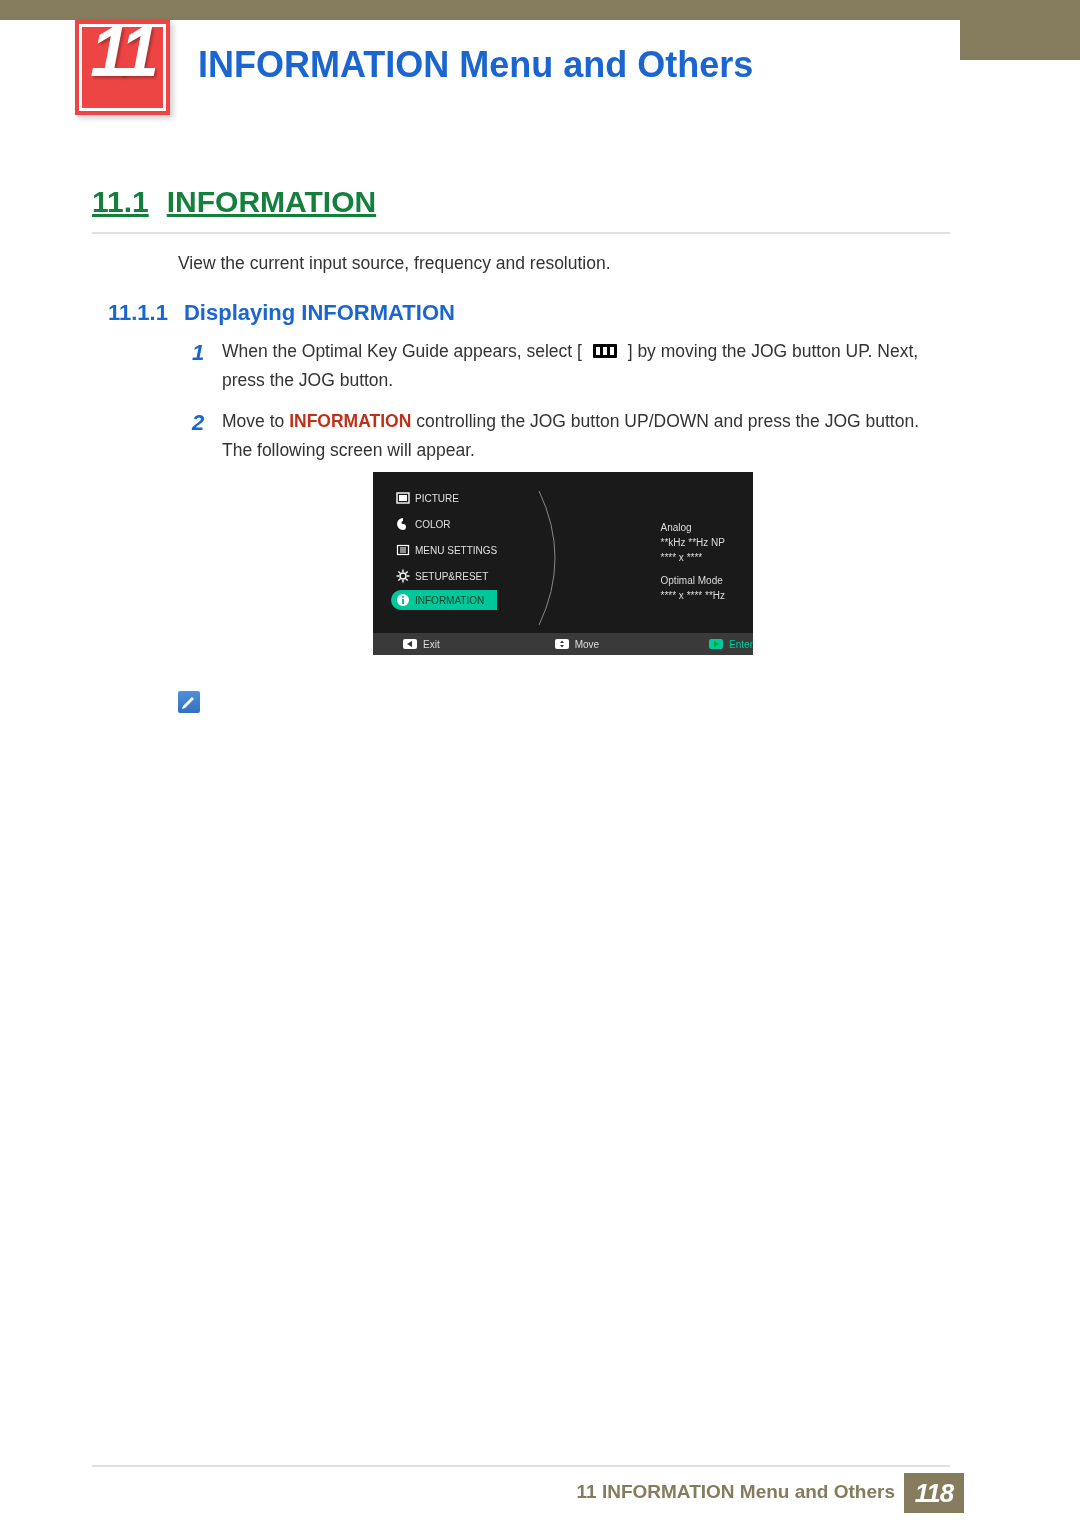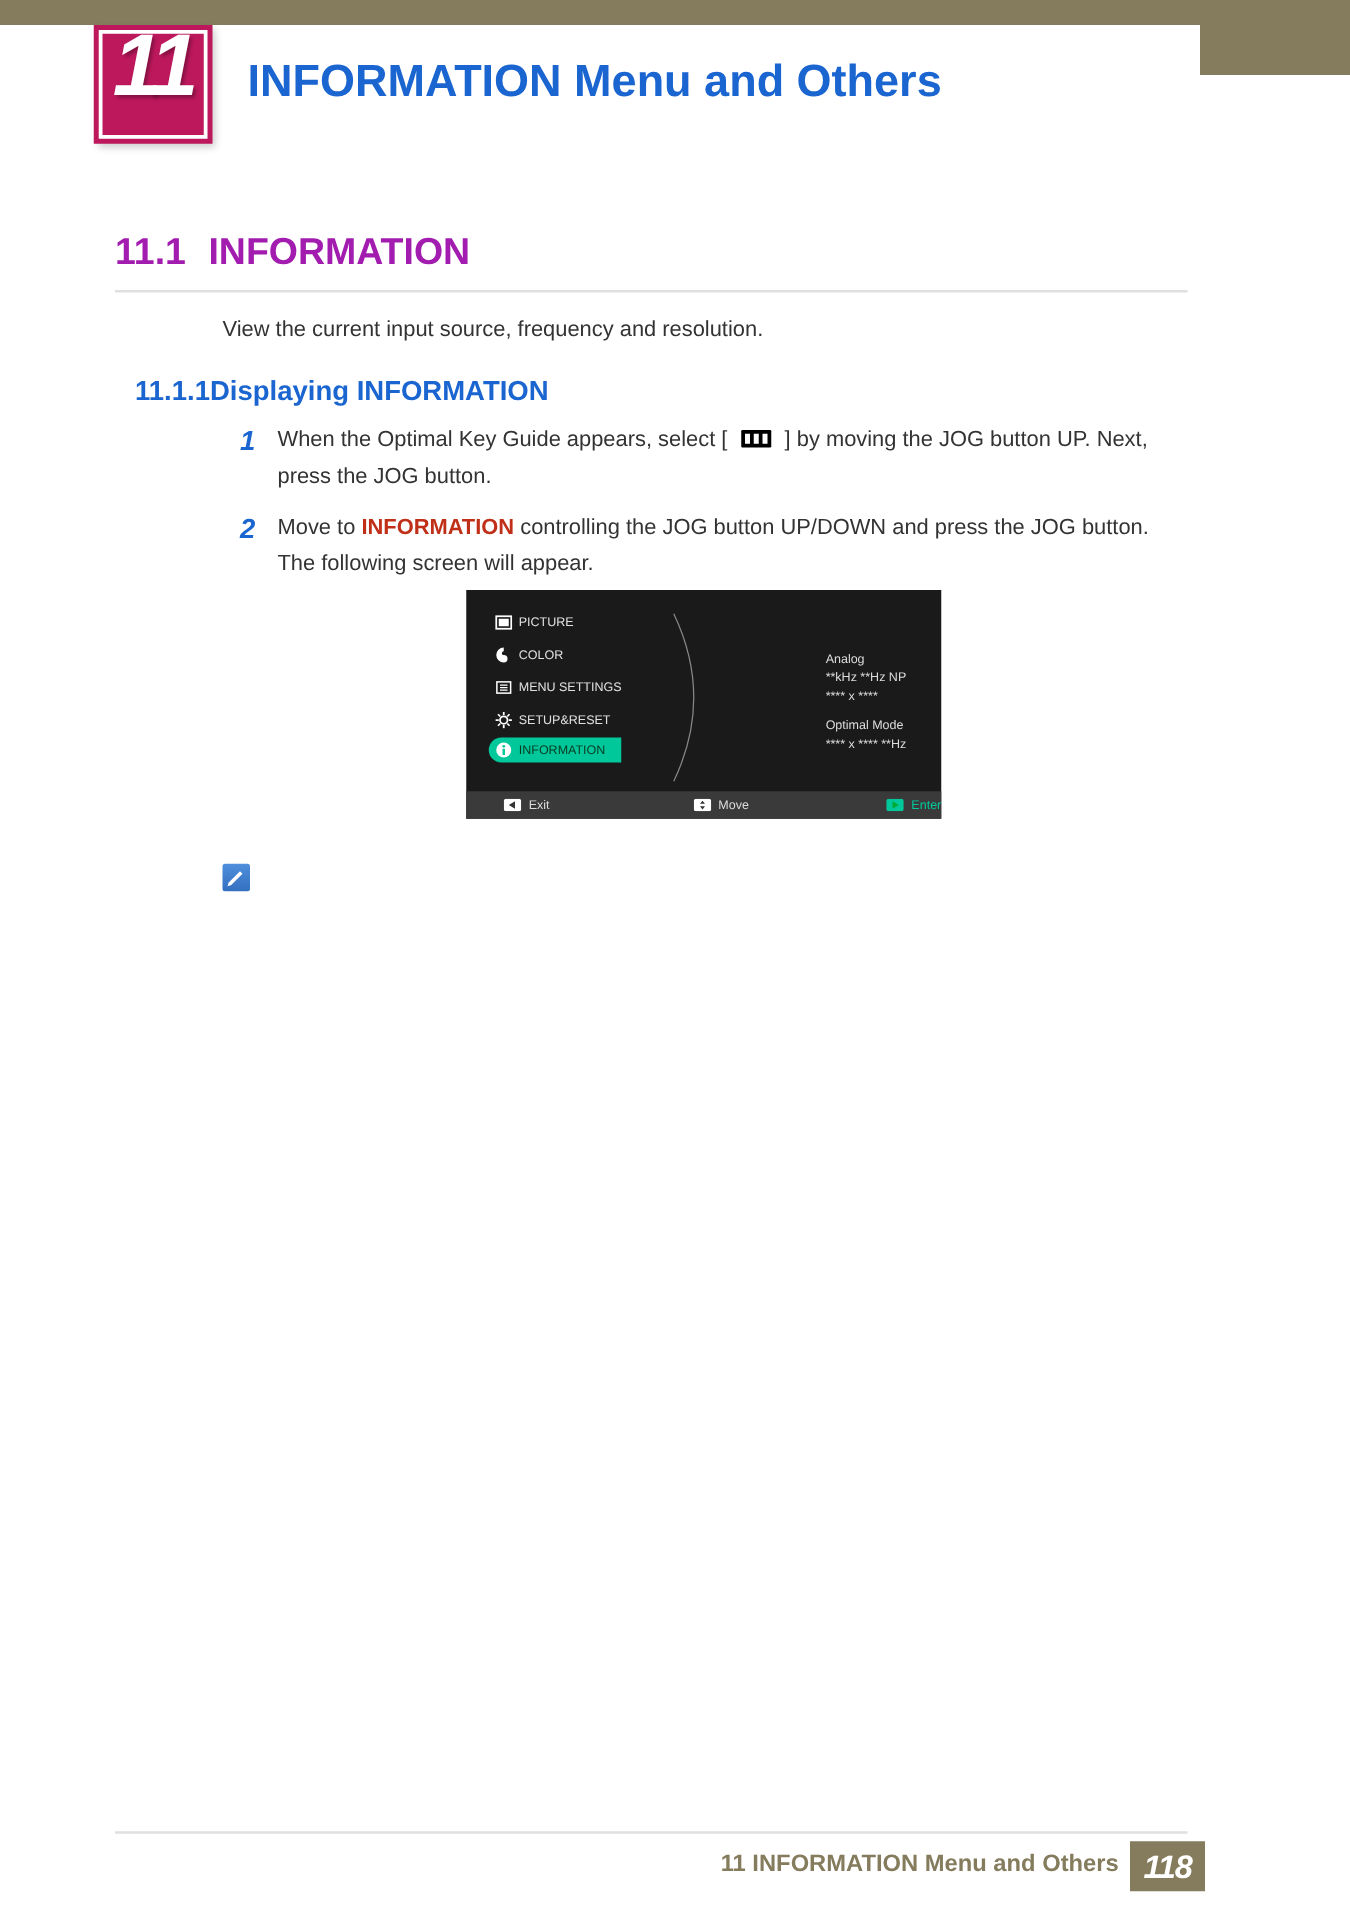--- a/index.html
+++ b/index.html
@@ -23,21 +23,21 @@
     position: absolute;
     top: 20px; left: 0;
     height: 40px;
     width: 960px;
     background: #fff;
   }
   .chapter-box {
     position: absolute;
     top: 20px; left: 75px;
     width: 95px; height: 95px;
-    background: #be185d;
+    background: #ef4444;
     box-shadow: 3px 3px 6px rgba(0,0,0,0.2);
   }
   .chapter-frame {
     position: absolute;
     top: 4px; left: 4px; right: 4px; bottom: 4px;
     border: 3px solid #fff;
   }
   .chapter-num {
     position: absolute;
     top: -8px; left: 0;
@@ -56,21 +56,22 @@
     font-size: 36px;
     font-weight: bold;
     color: #1a65d0;
     text-align: center;
   }
   .sec-heading {
     position: absolute;
     top: 185px; left: 92px;
     font-size: 30px;
     font-weight: bold;
-    color: #a21caf;
+    color: #15803d;
+    text-decoration: underline;
   }
   .sec-num { margin-right: 18px; }
   .hr {
     position: absolute;
     top: 232px; left: 92px; right: 130px;
     height: 2px;
     background: #e0e0e0;
   }
   .intro {
     position: absolute;
@@ -78,21 +79,21 @@
     font-size: 17.5px;
     color: #333;
   }
   .subsec-heading {
     position: absolute;
     top: 300px; left: 108px;
     font-size: 22px;
     font-weight: bold;
     color: #1a65d0;
   }
-  .subsec-num { margin-right: 0; }
+  .subsec-num { margin-right: 16px; }
   .list {
     position: absolute;
     top: 337px; left: 192px; right: 135px;
     font-size: 17.5px;
     line-height: 1.65;
     color: #333;
   }
   .list-row { position: relative; padding-left: 30px; margin-bottom: 12px; }
   .list-num {
     position: absolute; left: 0; top: -2px;

